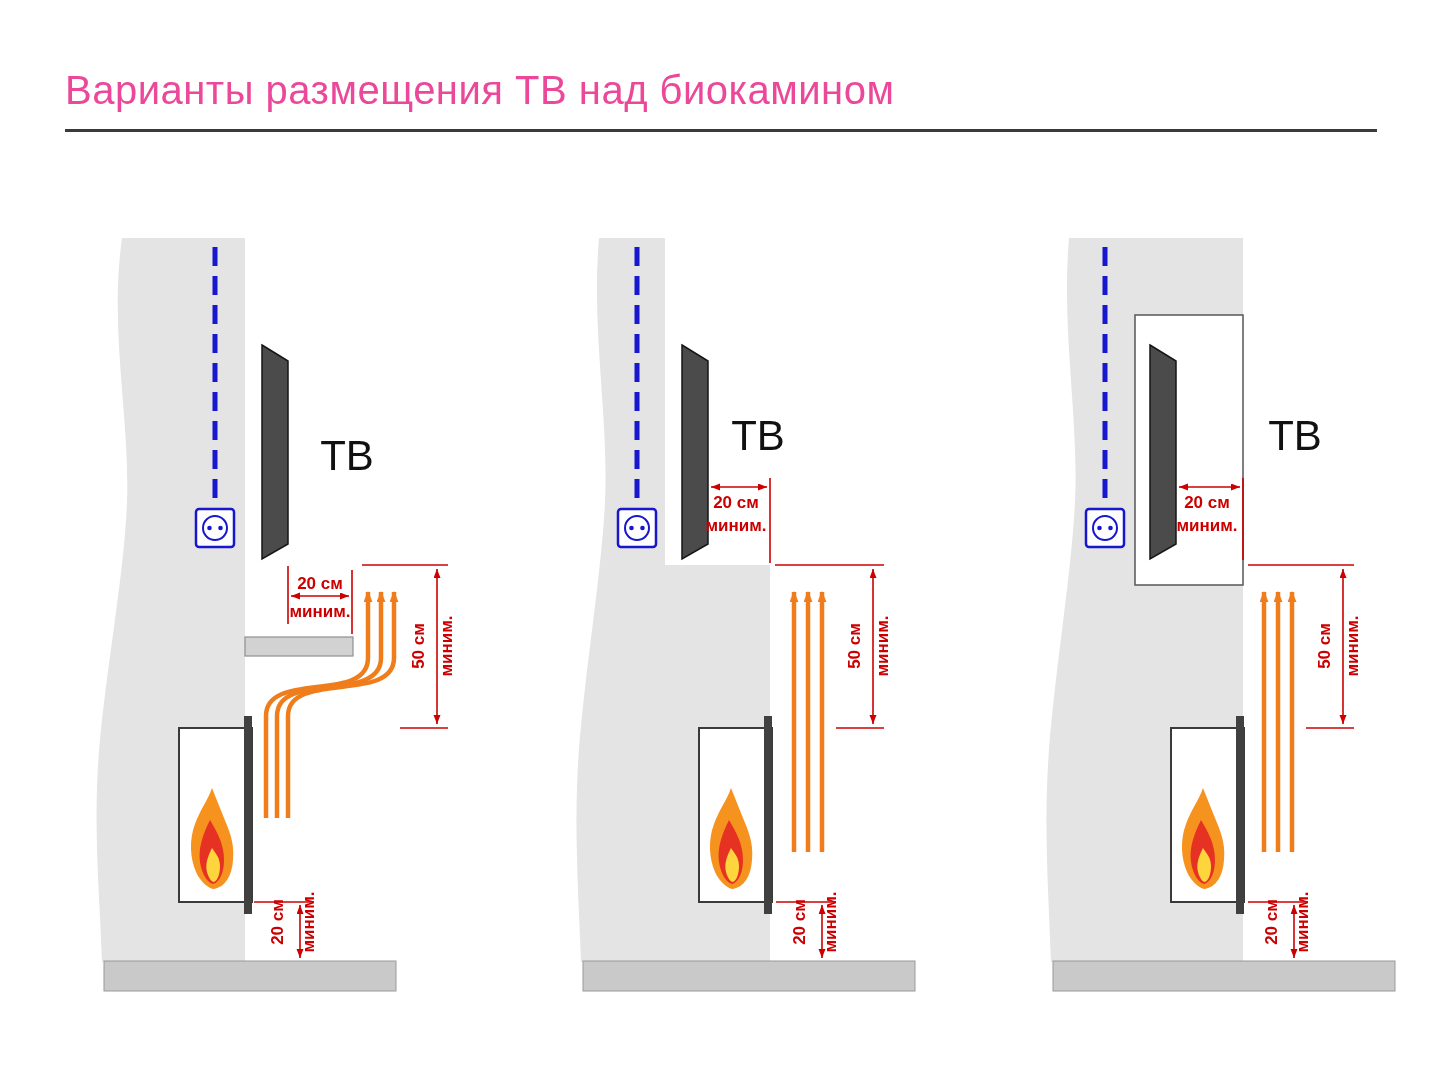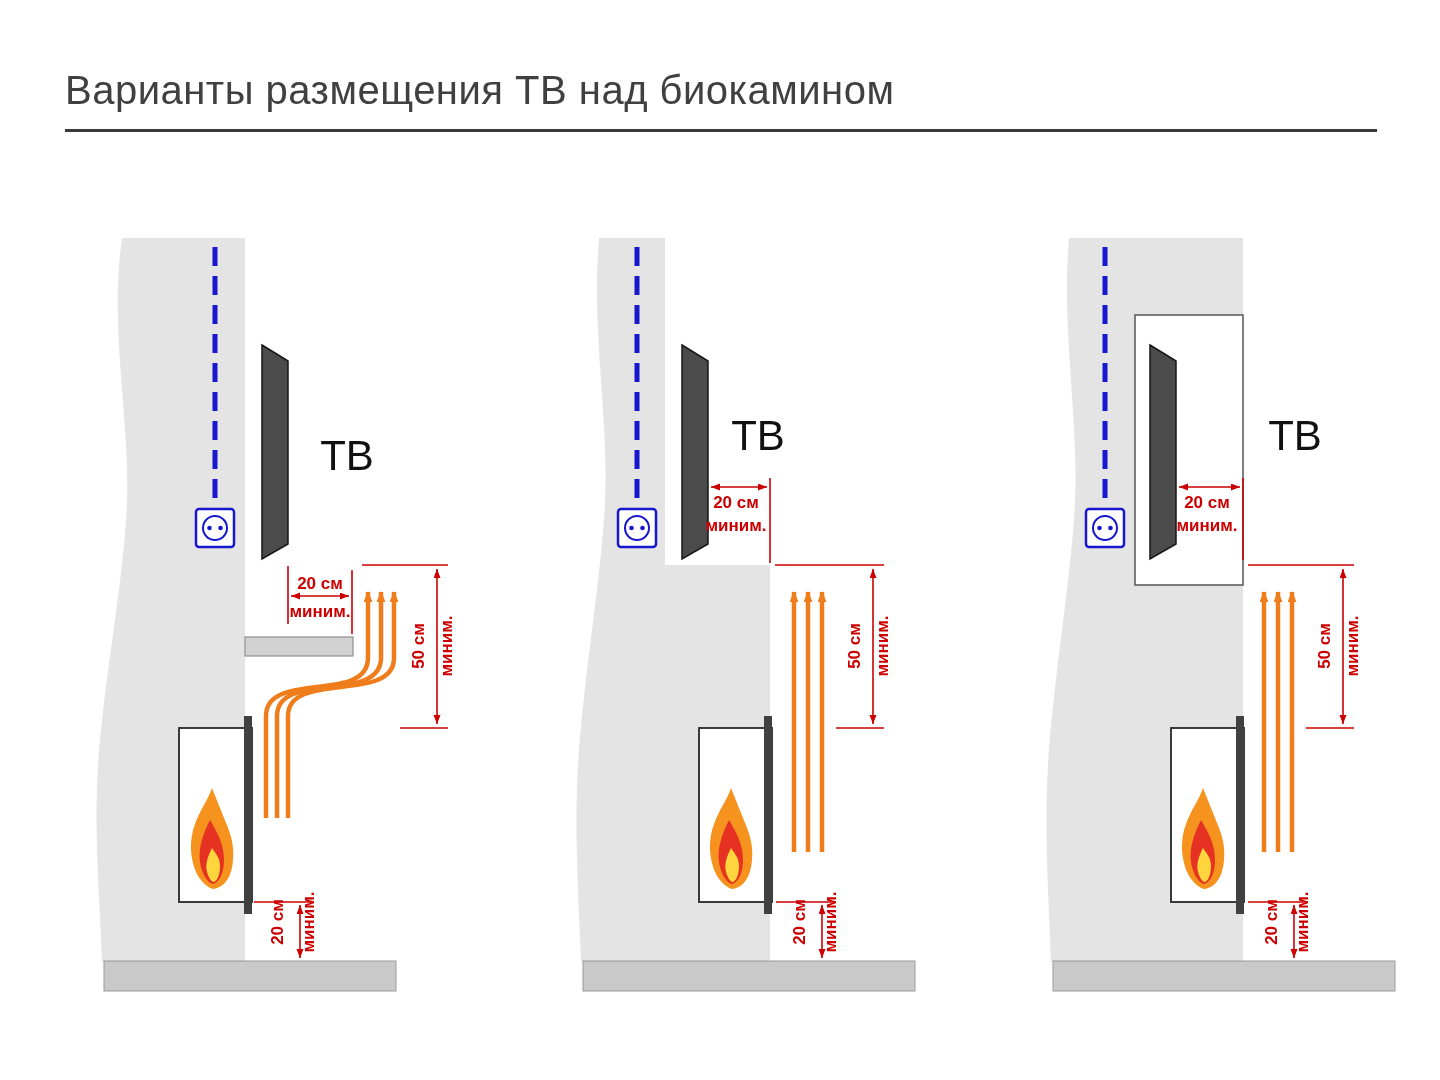--- a/index.html
+++ b/index.html
@@ -1,19 +1,19 @@
 <!DOCTYPE html>
 <html><head>
 <meta charset="utf-8">
 <style>
   html,body{margin:0;padding:0;background:#ffffff;}
   .page{position:relative;width:1440px;height:1080px;background:#fff;overflow:hidden;
         font-family:"Liberation Sans", sans-serif;}
   .title{position:absolute;left:65px;top:68px;width:1312px;margin:0;
-         font-size:40px;font-weight:400;color:#404040;letter-spacing:0.5px;
+         font-size:40px;font-weight:400;color:#ec4899;letter-spacing:0.5px;
          padding-bottom:16px;border-bottom:3px solid #3a3a3a;
          font-family:"Liberation Sans", sans-serif;}
   svg{position:absolute;left:0;top:0;}
   .wall{fill:#e4e4e4;stroke:none;}
   .floor{fill:#c9c9c9;stroke:#9a9a9a;stroke-width:1;}
   .shelf{fill:#d2d2d2;stroke:#8f8f8f;stroke-width:1.2;}
   .tv{fill:#4b4b4b;stroke:#161616;stroke-width:1.5;}
   .cable{stroke:#1717ce;stroke-width:5;stroke-dasharray:19 10;fill:none;}
   .outlet-box{fill:#ffffff;stroke:#1717ce;stroke-width:2.5;}
   .outlet-ring{fill:#ffffff;stroke:#1717ce;stroke-width:2;}

